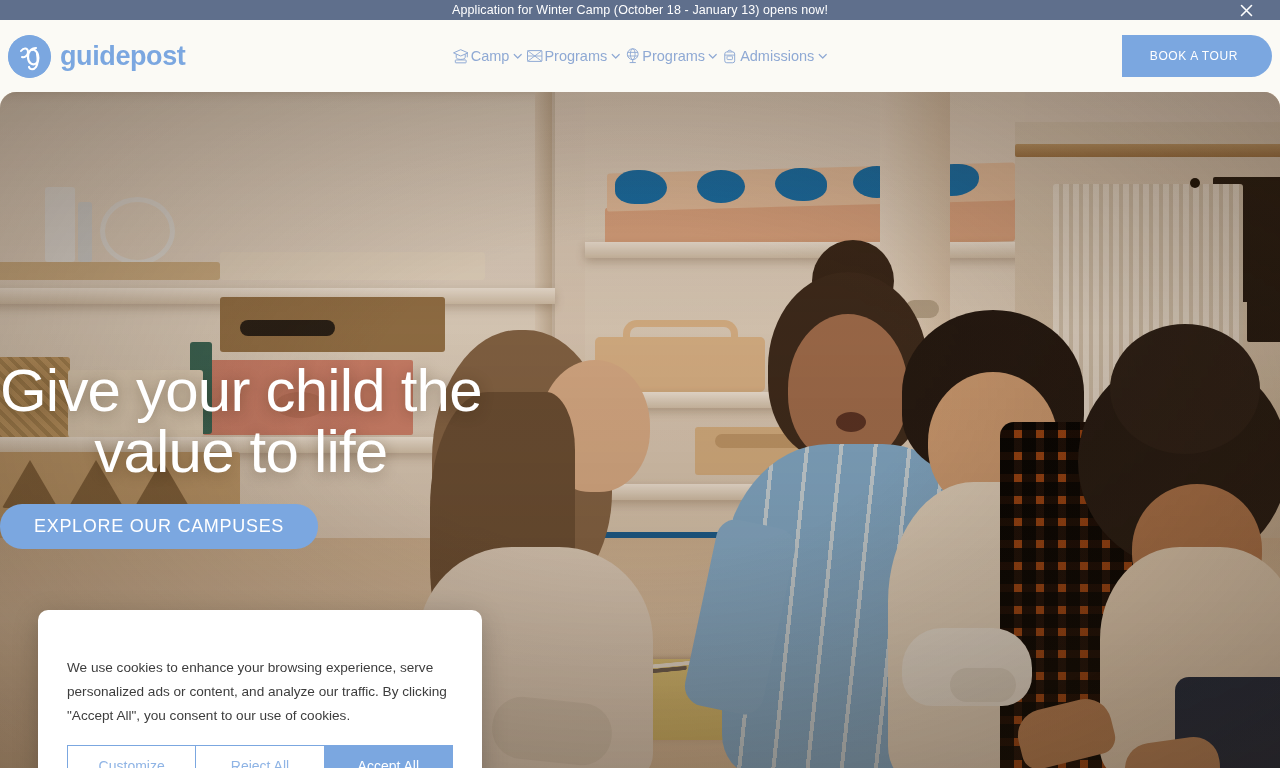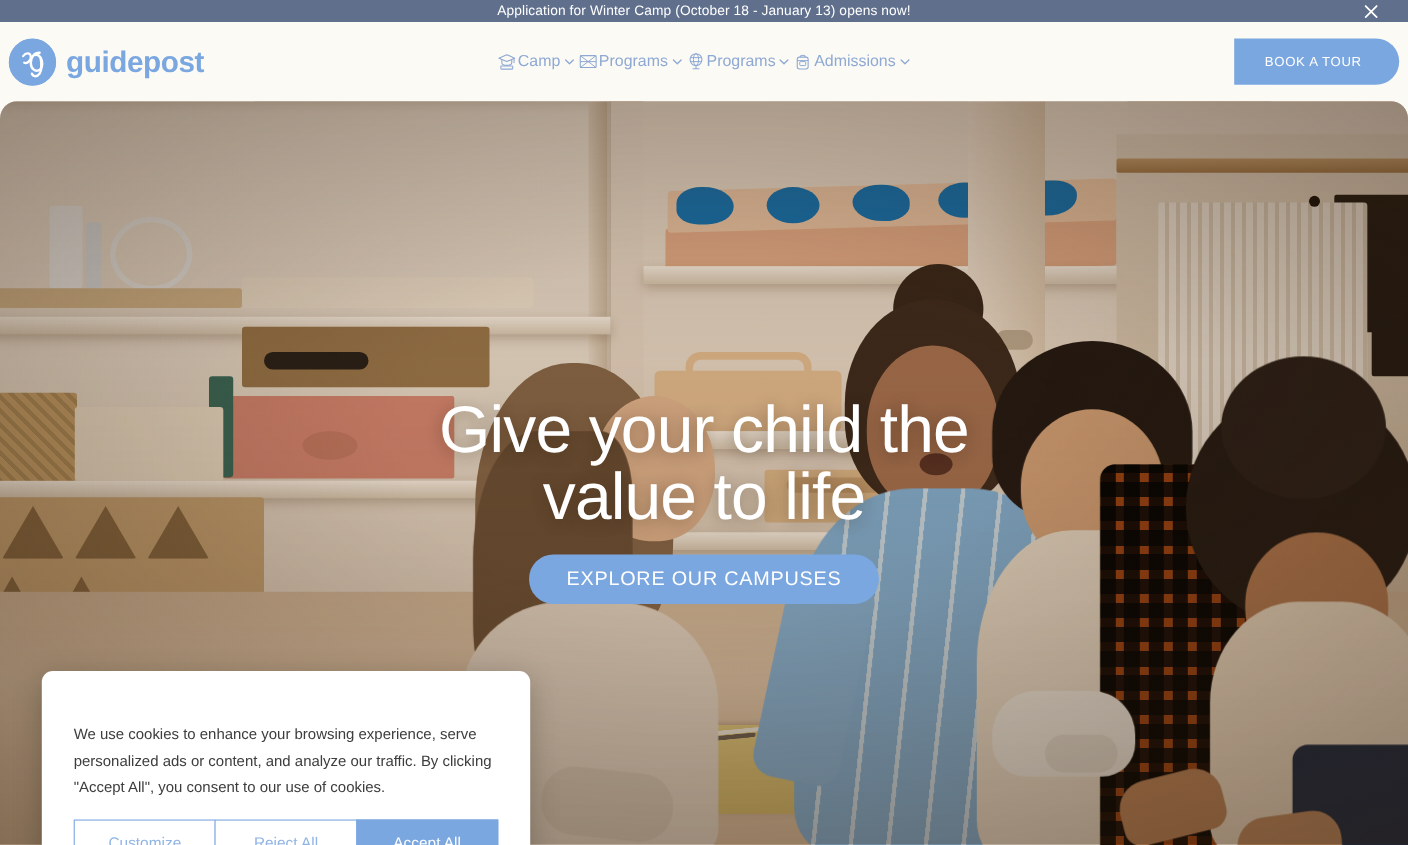--- a/index.html
+++ b/index.html
@@ -164,21 +164,21 @@
       linear-gradient(180deg, rgba(60,38,18,.20) 0%, rgba(60,38,18,.06) 35%, rgba(60,38,18,.22) 100%);
   }
   .warm {
     position:absolute; inset:0; background:rgba(150,105,60,.17);
     mix-blend-mode:multiply;
   }
 
   
   .hero-content {
     position:absolute; left:0; right:0; top:268px;
-    display:flex; flex-direction:column; align-items:center;
+    display:flex; flex-direction:column; align-items:flex-start;
     text-align:center; z-index:5;
   }
   .hero-title {
     color:#ffffff; font-size:60px; line-height:1.02; font-weight:normal;
     letter-spacing:-.8px; max-width:700px;
     text-shadow:0 2px 14px rgba(40,25,10,.35);
   }
   .hero-sub {
     margin-top:38px; color:#f6f2ec; font-size:17px; line-height:1.45;
     max-width:760px; text-shadow:0 1px 8px rgba(40,25,10,.45);

